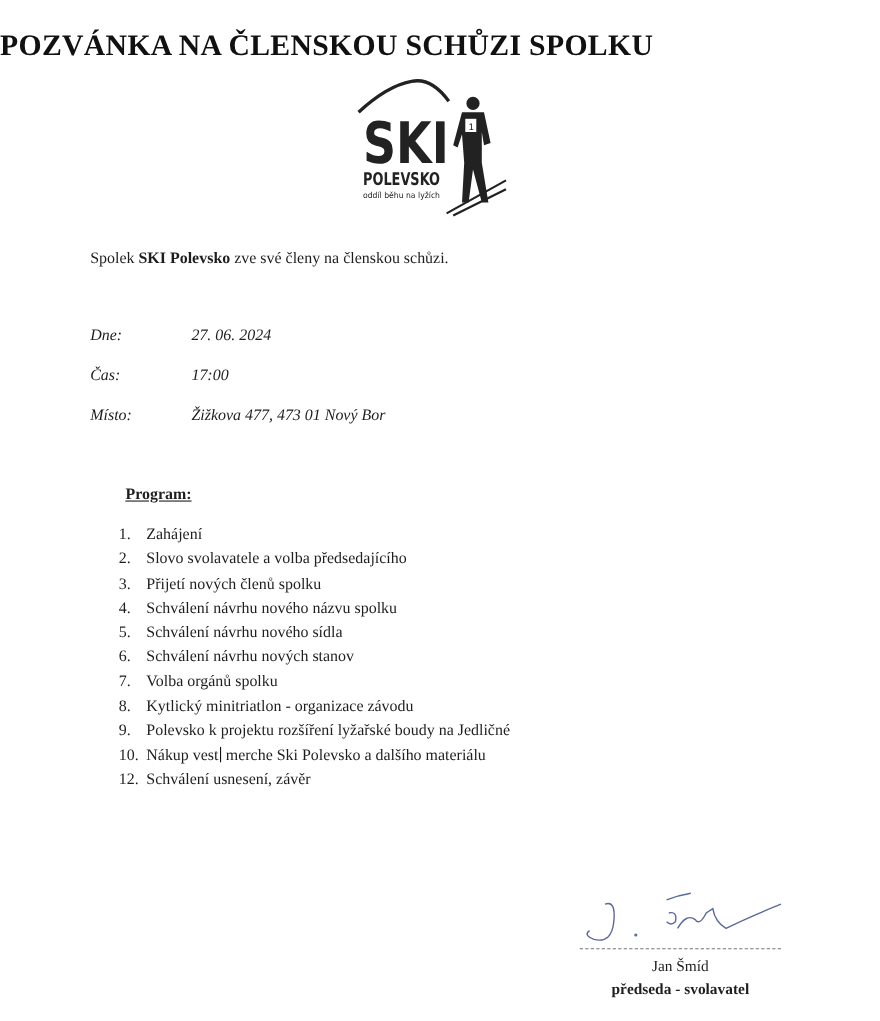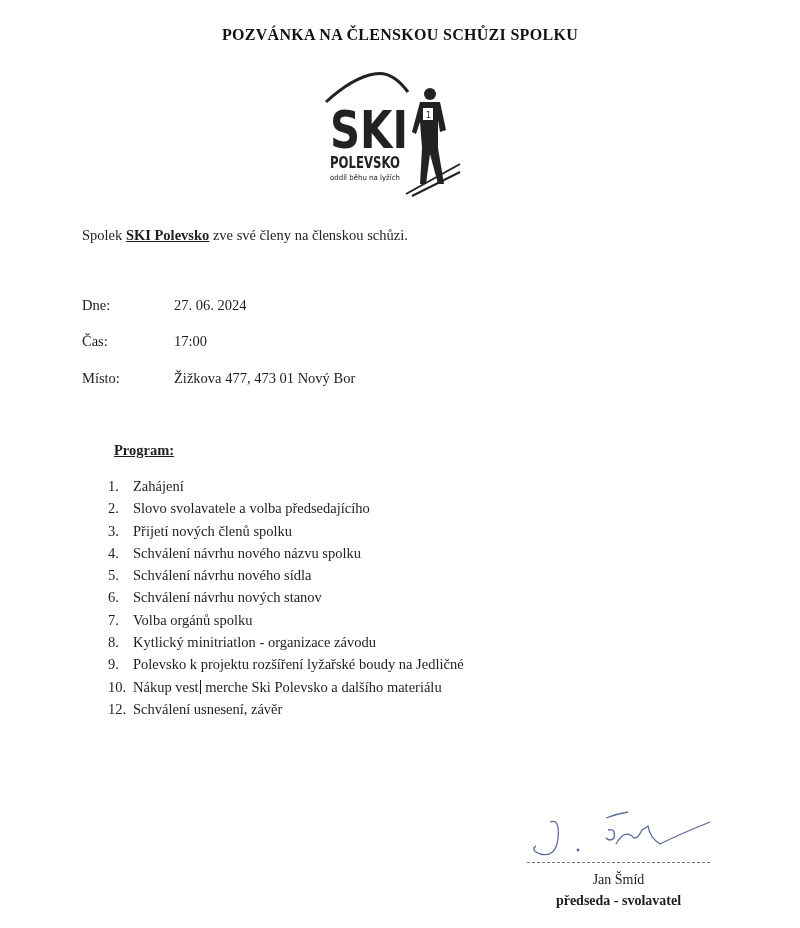--- a/index.html
+++ b/index.html
@@ -2,27 +2,27 @@
 <html><head>
 <meta charset="utf-8">
 <style>
   html, body { margin: 0; padding: 0; background: #ffffff; }
   body {
     width: 800px; height: 928px; position: relative; overflow: hidden;
     font-family: "Liberation Serif", "DejaVu Serif", serif;
     color: #1e1e1e;
   }
   .title {
-    position: absolute; left: 0; top: 26px; width: 800px; text-align: center;
-    font-size: 16px; font-weight: bold; letter-spacing: 0.3px; color: #111;
+    position: absolute; left: 0; top: 26px; width: 800px; 
+    font-size: 27px; font-weight: bold; letter-spacing: 0.3px; color: #111;
   }
   .logo { position: absolute; left: 322px; top: 70px; width: 140px; height: 128px; }
   .intro { position: absolute; left: 82px; top: 227px; font-size: 14.5px; }
-  .intro b { font-weight: bold; text-decoration: underline; }
-  .info-row { position: absolute; left: 82px; font-size: 14.5px; }
+  .intro b { font-weight: bold; }
+  .info-row { position: absolute; left: 82px; font-size: 14.5px; font-style: italic; }
   .info-row .lbl { display: inline-block; width: 92px; }
   .program-head {
     position: absolute; left: 82px; top: 442px; font-size: 14.5px; font-weight: bold;
     text-decoration: underline;
     margin-left: 32px;
   }
   .program-list { position: absolute; left: 108px; top: 475px; font-size: 14.5px; line-height: 22.3px; }
   .program-item { white-space: nowrap; }
   .program-item .num { display: inline-block; width: 25px; }
   .cursor { display: inline-block; width: 1px; height: 14px; background: #111; vertical-align: -2px; margin: 0 1px; }

